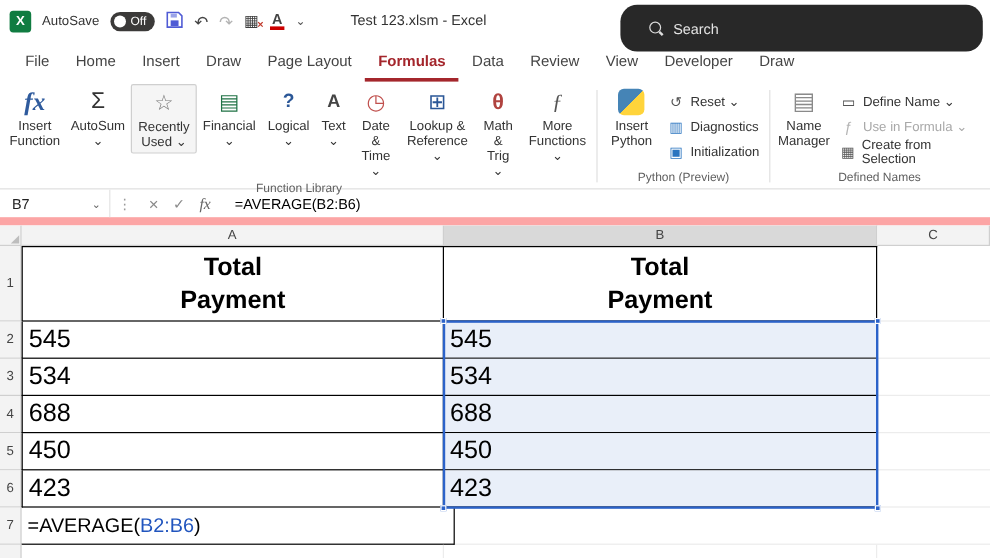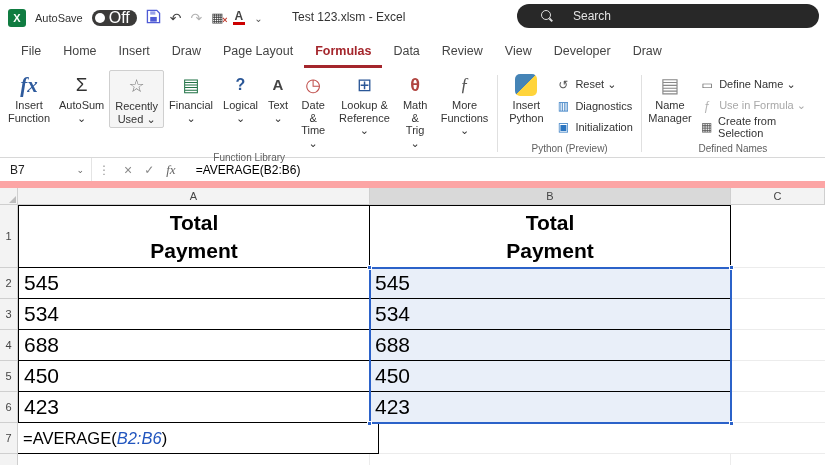--- a/index.html
+++ b/index.html
@@ -6,31 +6,31 @@
   html,body { width:825px; height:465px; overflow:hidden; background:#fff;
     font-family:"Liberation Sans", sans-serif; }
 
   
   .titlebar { height:36px; background:#fff; position:relative; display:flex; align-items:center; padding-left:8px; }
   .qat { display:flex; align-items:center; gap:9px; font-size:11px; color:#333; }
   .excel-logo { width:18px; height:18px; background:#107c41; border-radius:3px; color:#fff;
     font-weight:bold; font-size:11px; display:flex; align-items:center; justify-content:center; }
   .excel-logo::after { content:"X"; }
   .toggle { display:flex; align-items:center; gap:4px; background:#3b3a39; border-radius:9px;
-    height:16px; padding:2px 7px 2px 3px; color:#fff; font-size:16px; }
+    height:16px; padding:2px 7px 2px 3px; color:#fff; font-size:10px; }
   .knob { width:10px; height:10px; border-radius:50%; background:#fff; }
   .qat-btn { font-size:14px; color:#444; line-height:16px; cursor:default; position:relative; }
   .qat-btn.redo { color:#b3b3b3; }
   .qat-btn.tableicon { font-size:13px; color:#3c3c3c; }
   .qat-btn.tableicon::after { content:"×"; position:absolute; right:-4px; bottom:-2px; color:#c0392b; font-size:9px; font-weight:bold; }
   .qat-btn.fontcolor { font-size:12px; font-weight:bold; border-bottom:3px solid #c00; line-height:11px; padding:0 2px; }
   .qat-chev { font-size:10px; color:#555; }
   .win-title { position:absolute; left:292px; top:10px; font-size:12px; color:#333; }
-  .search-box { position:absolute; right:6px; top:4px; width:302px; height:24px; background:#282828;
-    border-radius:14px; display:flex; align-items:center; gap:20px; padding-left:24px; }
+  .search-box { position:absolute; right:6px; top:4px; width:302px; height:39px; background:#282828;
+    border-radius:14px; display:flex; align-items:center; gap:8px; padding-left:24px; }
   .mag { width:12px; height:12px; position:relative; }
   .mag::before { content:""; position:absolute; left:0; top:0; width:8px; height:8px; border:1.5px solid #ddd; border-radius:50%; }
   .mag::after { content:""; position:absolute; left:8px; top:9px; width:4px; height:1.5px; background:#ddd; transform:rotate(45deg); }
   .search-input { background:transparent; border:none; outline:none; color:#eee; font-size:12px; width:230px;
     font-family:"Liberation Sans", sans-serif; }
   .search-input::placeholder { color:#e3e3e3; }
 
   
   .tabs { height:32px; display:flex; align-items:stretch; padding-left:10px; font-size:12.5px; color:#444; background:#fff; }
   .tab { padding:0 11px; display:flex; align-items:center; border-bottom:3px solid transparent; cursor:default; }
@@ -99,21 +99,21 @@
   .r1 { height:63px; }
   .r1 .cell.a, .r1 .cell.b { border-top:1px solid #000; justify-content:center; font-weight:bold; padding-left:0; }
   .r1 .cell span { white-space:pre-line; text-align:center; line-height:28px; }
   .rn { height:31px; }
   .r7 { height:31px; }
   .r7 .cell { font-size:16.5px; }
   .r8 { height:13px; }
   .r8 .cell.a, .r8 .cell.b { border:none; border-bottom:1px solid #ececec; }
   .r8 .cell.a { border-right:1px solid #ececec; } .r8 .cell.b { border-right:1px solid #ececec; }
   .bsel { background:#e9eff9; }
-  .ref-blue { color:#2155be;font-style:italic; }
+  .ref-blue { color:#2155be; }
   .range-overlay { position:absolute; left:369px; top:79px; width:363px; height:157px;
     border:2px solid #2b62c9; pointer-events:none; }
   .handle { position:absolute; width:5px; height:5px; background:#2b62c9; border:1px solid #fff; }
   .h-tl { left:-4px; top:-4px; } .h-tr { right:-4px; top:-4px; }
   .h-bl { left:-4px; bottom:-4px; } .h-br { right:-4px; bottom:-4px; }
 </style>
 </head>
 <body>
 
 <div class="titlebar">

